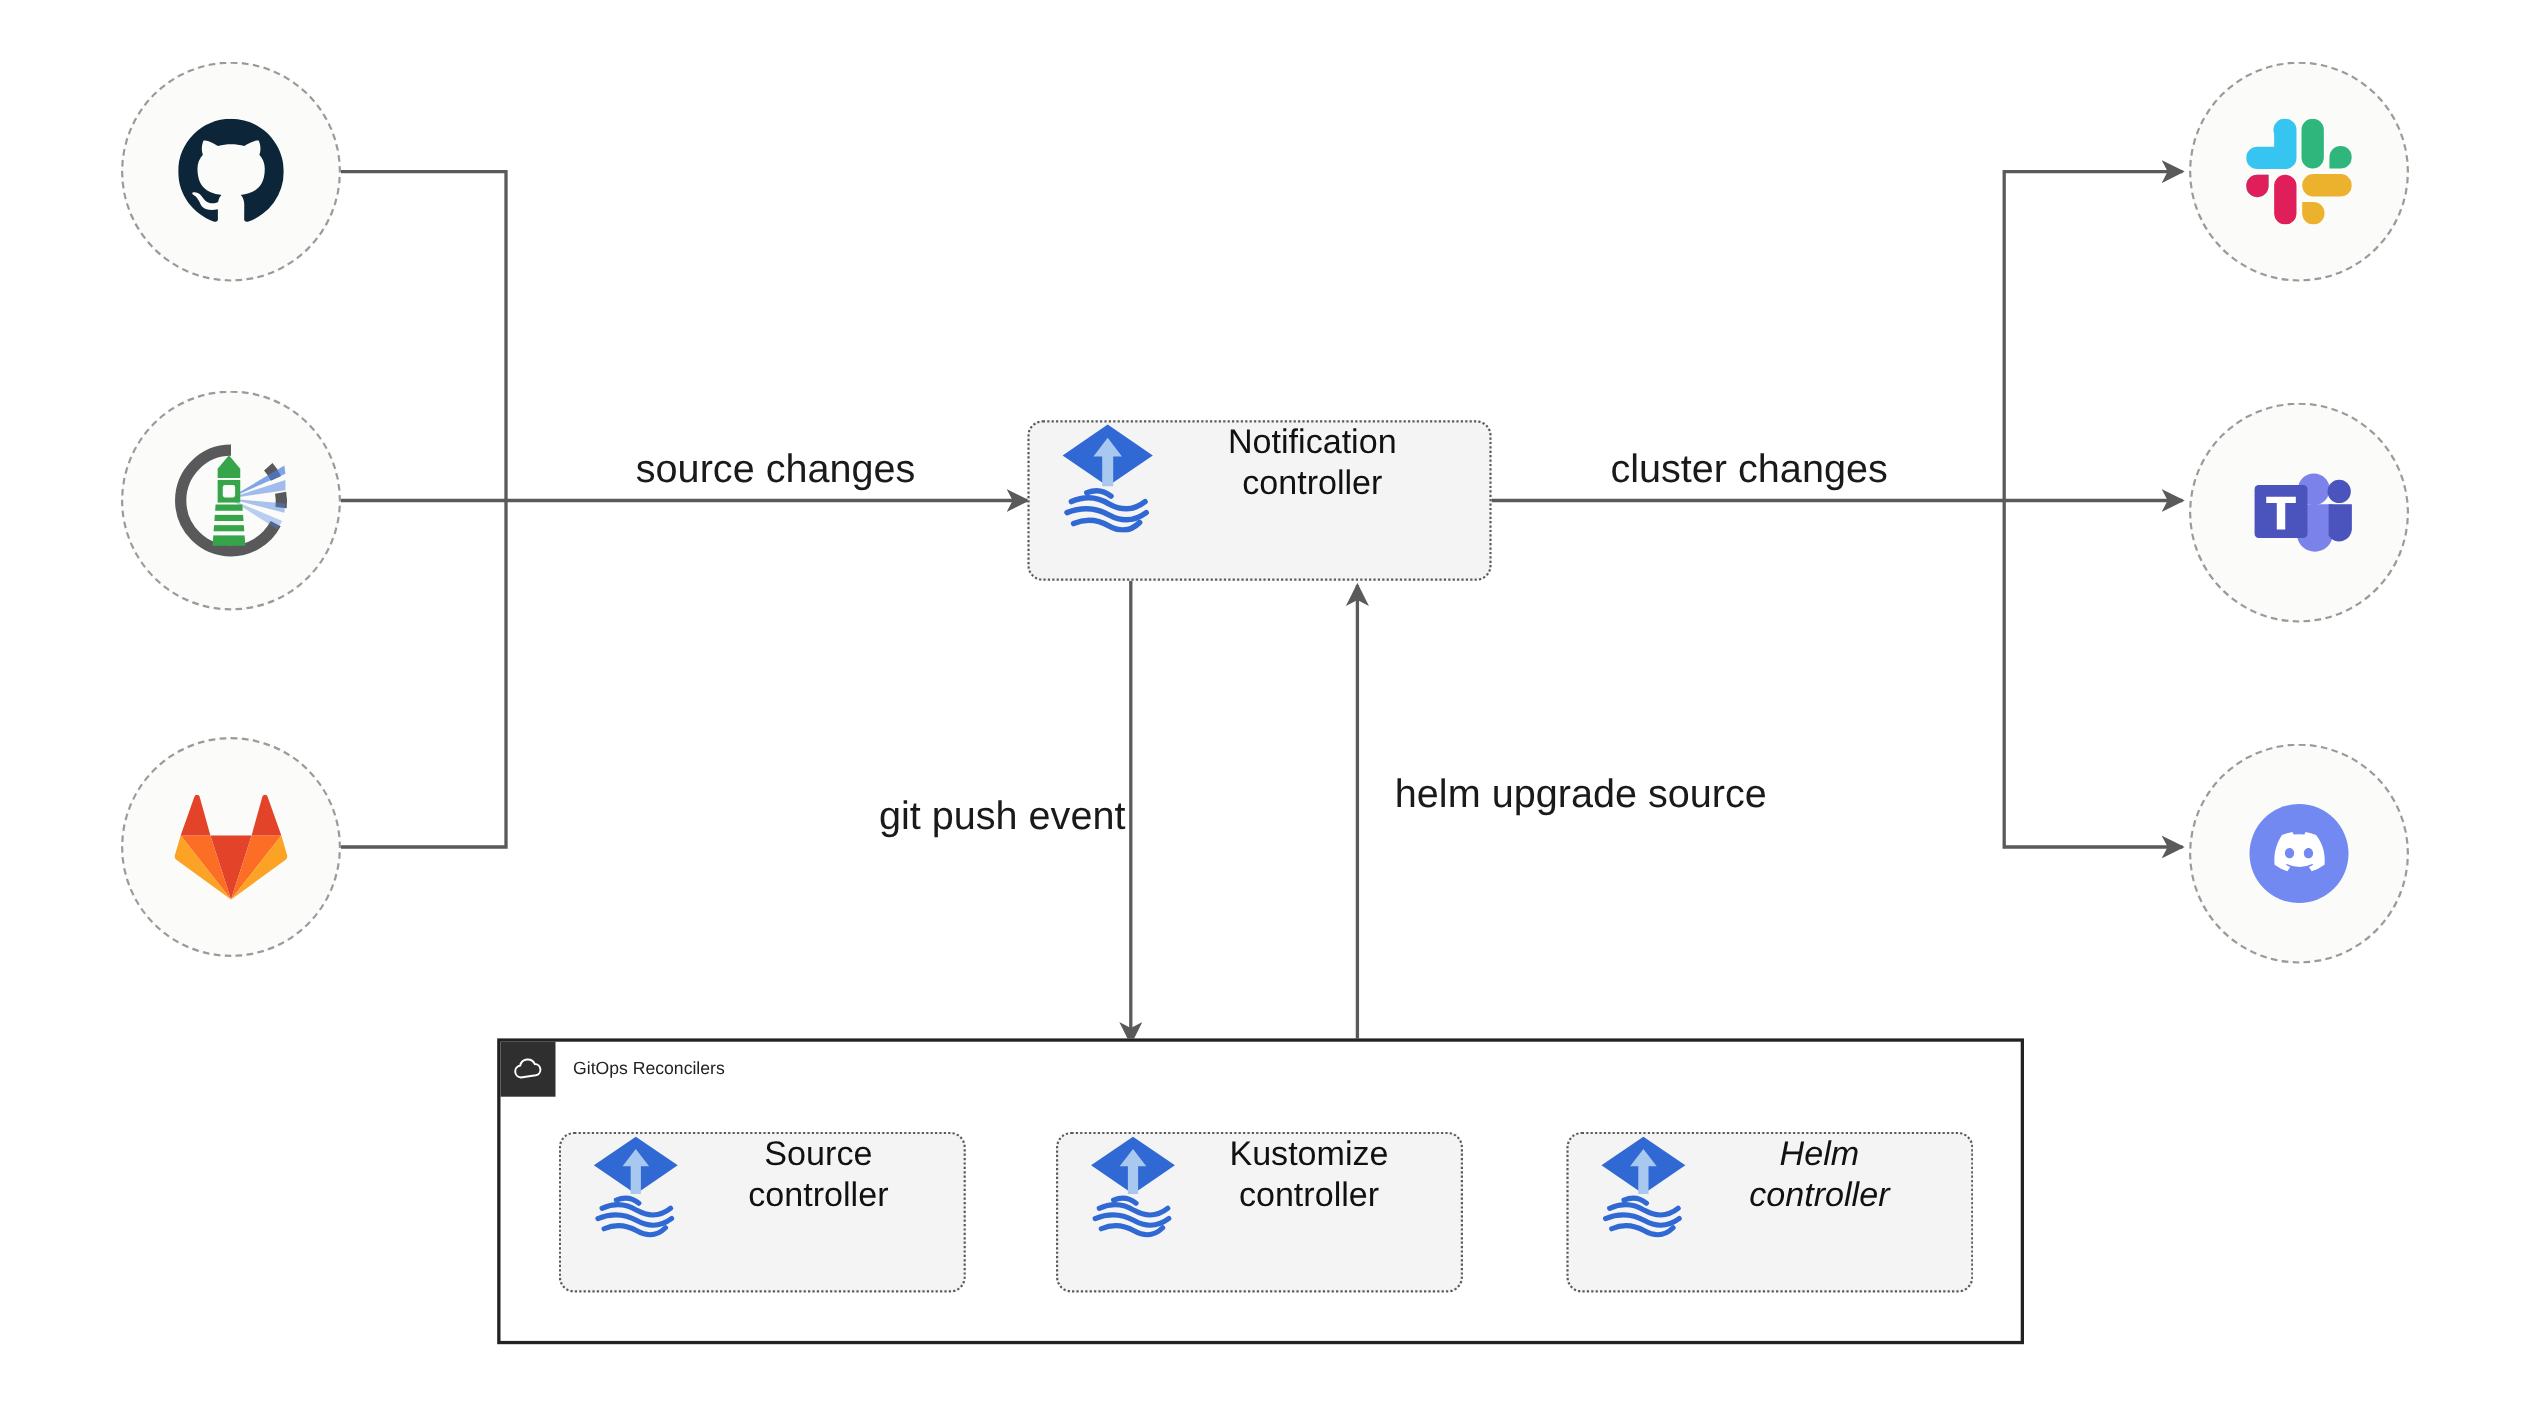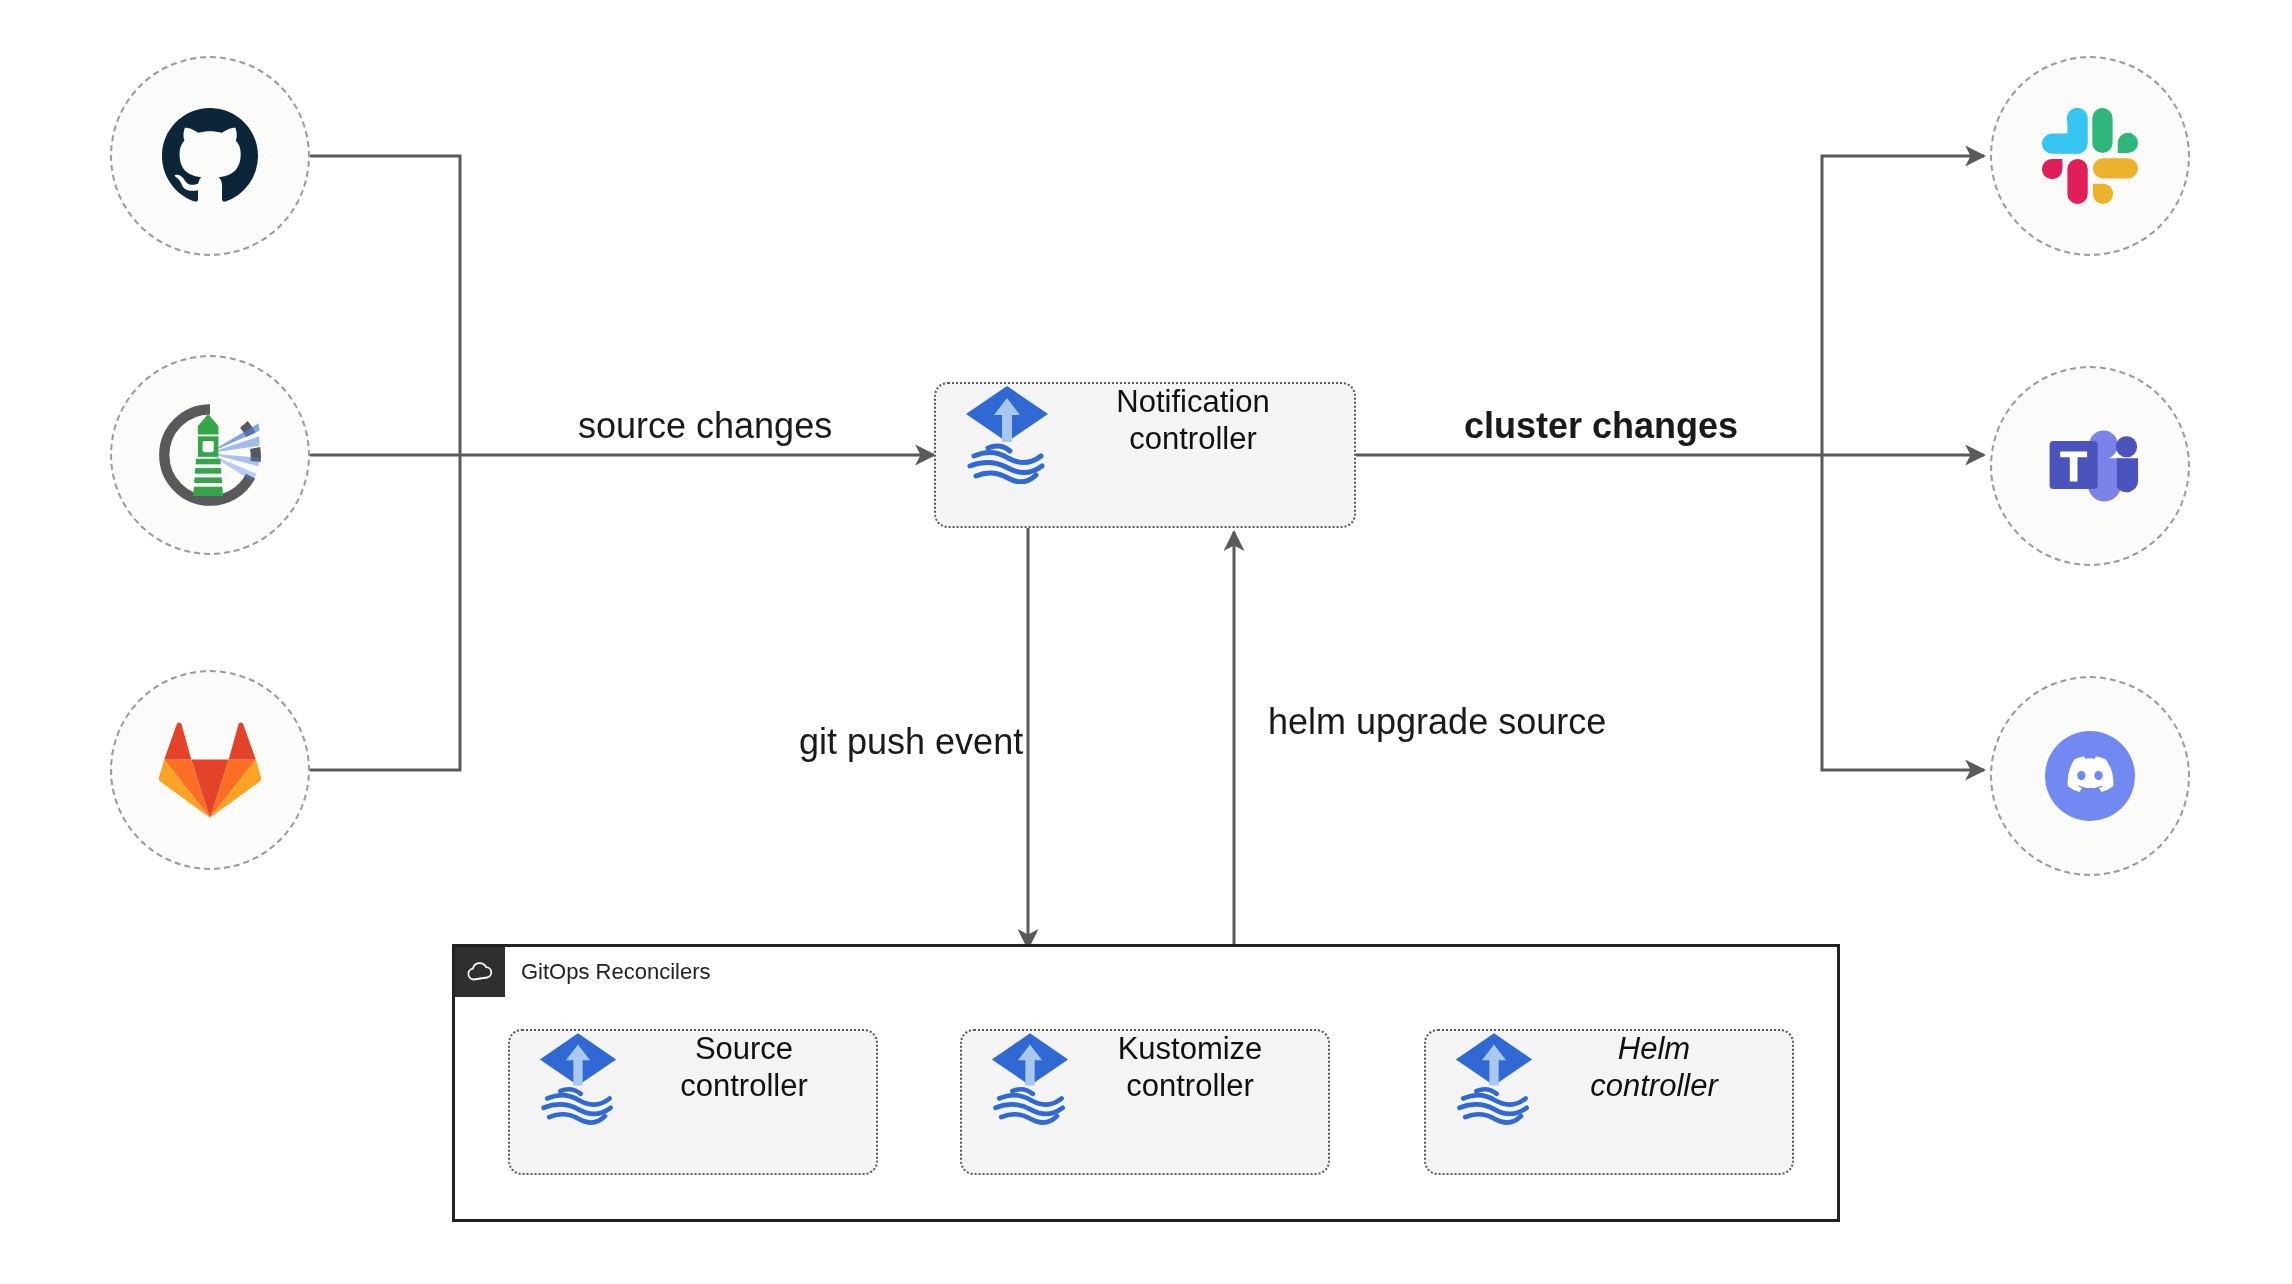--- a/index.html
+++ b/index.html
@@ -64,21 +64,21 @@
     height: 50px;
     background: #2f2f2f;
     display: flex;
     align-items: center;
     justify-content: center;
   }
   .group-title {
     position: absolute;
     left: 66px;
     top: 10px;
-    font-size: 22px;
+    font-size: 16px;
     color: #222222;
     line-height: 30px;
   }
   .edge-label {
     position: absolute;
     font-size: 36px;
     color: #1a1a1a;
     white-space: nowrap;
   }
   svg.wires {
@@ -296,19 +296,19 @@
           <path d="M24 64 q12 -5 22 3"></path>
         </g>
       </svg>
     </span>
     <span class="ctrl-label">Helm
 controller</span>
   </div>
 
   <div class="edge-label" style="left:578px; top:405px;">source changes</div>
 
-  <div class="edge-label" style="left:1464px; top:405px;font-weight:bold;">cluster changes</div>
+  <div class="edge-label" style="left:1464px; top:405px;">cluster changes</div>
 
   <div class="edge-label" style="left:799px; top:701px;margin-top:20px;">git push event</div>
 
   <div class="edge-label" style="left:1268px; top:701px;">helm upgrade source</div>
 
 </div>
 
 </body></html>

